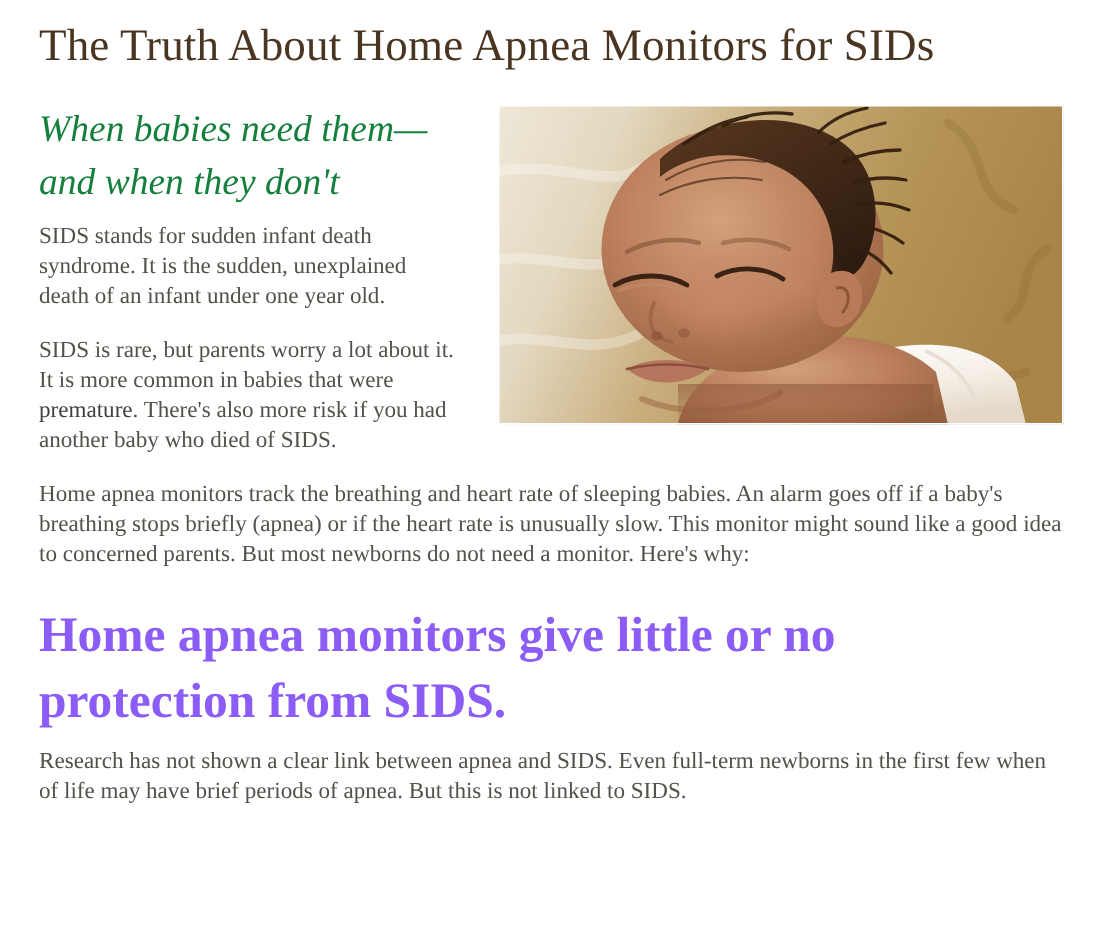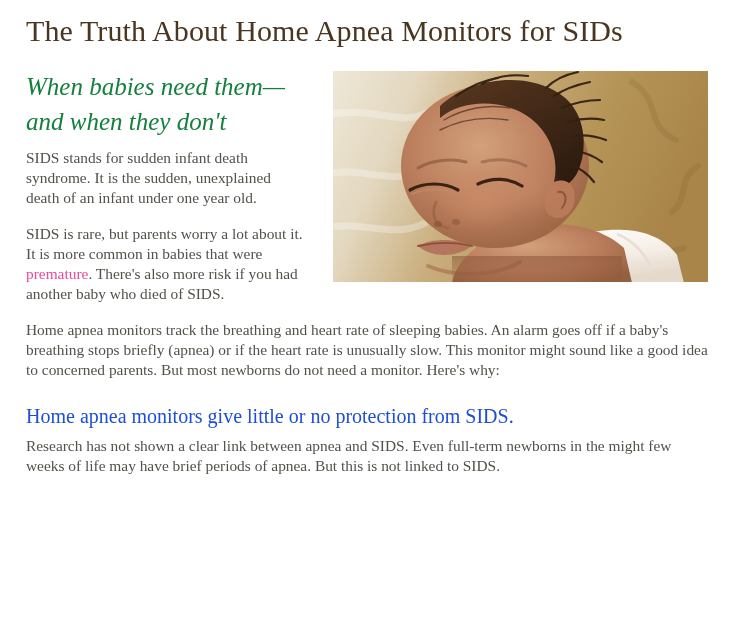--- a/index.html
+++ b/index.html
@@ -63,31 +63,31 @@
   
   .body-text {
     margin: 8px 0 0 0;
     font-size: 15.4px;
     line-height: 1.30;
     color: #54504a;
   }
   .body-text.spaced { margin-top: 16px; }
 
   .link-inline {
-    color: #ec4899;
+    color: #404040;
     text-decoration: none;
   }
 
   
   .section-heading {
     margin: 23px 0 0 0;
-    font-size: 20px;
+    font-size: 33px;
     line-height: 1.33;
-    font-weight: 400;
-    color: #1d4ed8;
+    font-weight: 700;
+    color: #8b5cf6;
     clear: both;
   }
   .section-heading + .body-text { margin-top: 7px; }
 
   .clearfix::after { content: ""; display: block; clear: both; }
 </style>
 </head>
 <body>
 
 <div class="page clearfix">
@@ -212,15 +212,15 @@
   <p class="body-text">SIDS stands for sudden infant death syndrome. It is the sudden, unexplained death of an infant under one year old.</p>
 
   <p class="body-text spaced">
     <span>SIDS is rare, but parents worry a lot about it. It is more common in babies that were </span><a class="link-inline" href="#">premature</a><span>. There's also more risk if you had another baby who died of SIDS.</span>
   </p>
 
   <p class="body-text spaced">Home apnea monitors track the breathing and heart rate of sleeping babies. An alarm goes off if a baby's breathing stops briefly (apnea) or if the heart rate is unusually slow. This monitor might sound like a good idea to concerned parents. But most newborns do not need a monitor. Here's why:</p>
 
   <h2 class="section-heading">Home apnea monitors give little or no protection from SIDS.</h2>
 
-  <p class="body-text">Research has not shown a clear link between apnea and SIDS. Even full-term newborns in the might few weeks of life may have brief periods of apnea. But this is not linked to SIDS.</p>
+  <p class="body-text">Research has not shown a clear link between apnea and SIDS. Even full-term newborns in the first few when of life may have brief periods of apnea. But this is not linked to SIDS.</p>
 
 </div>
 
 </body></html>

